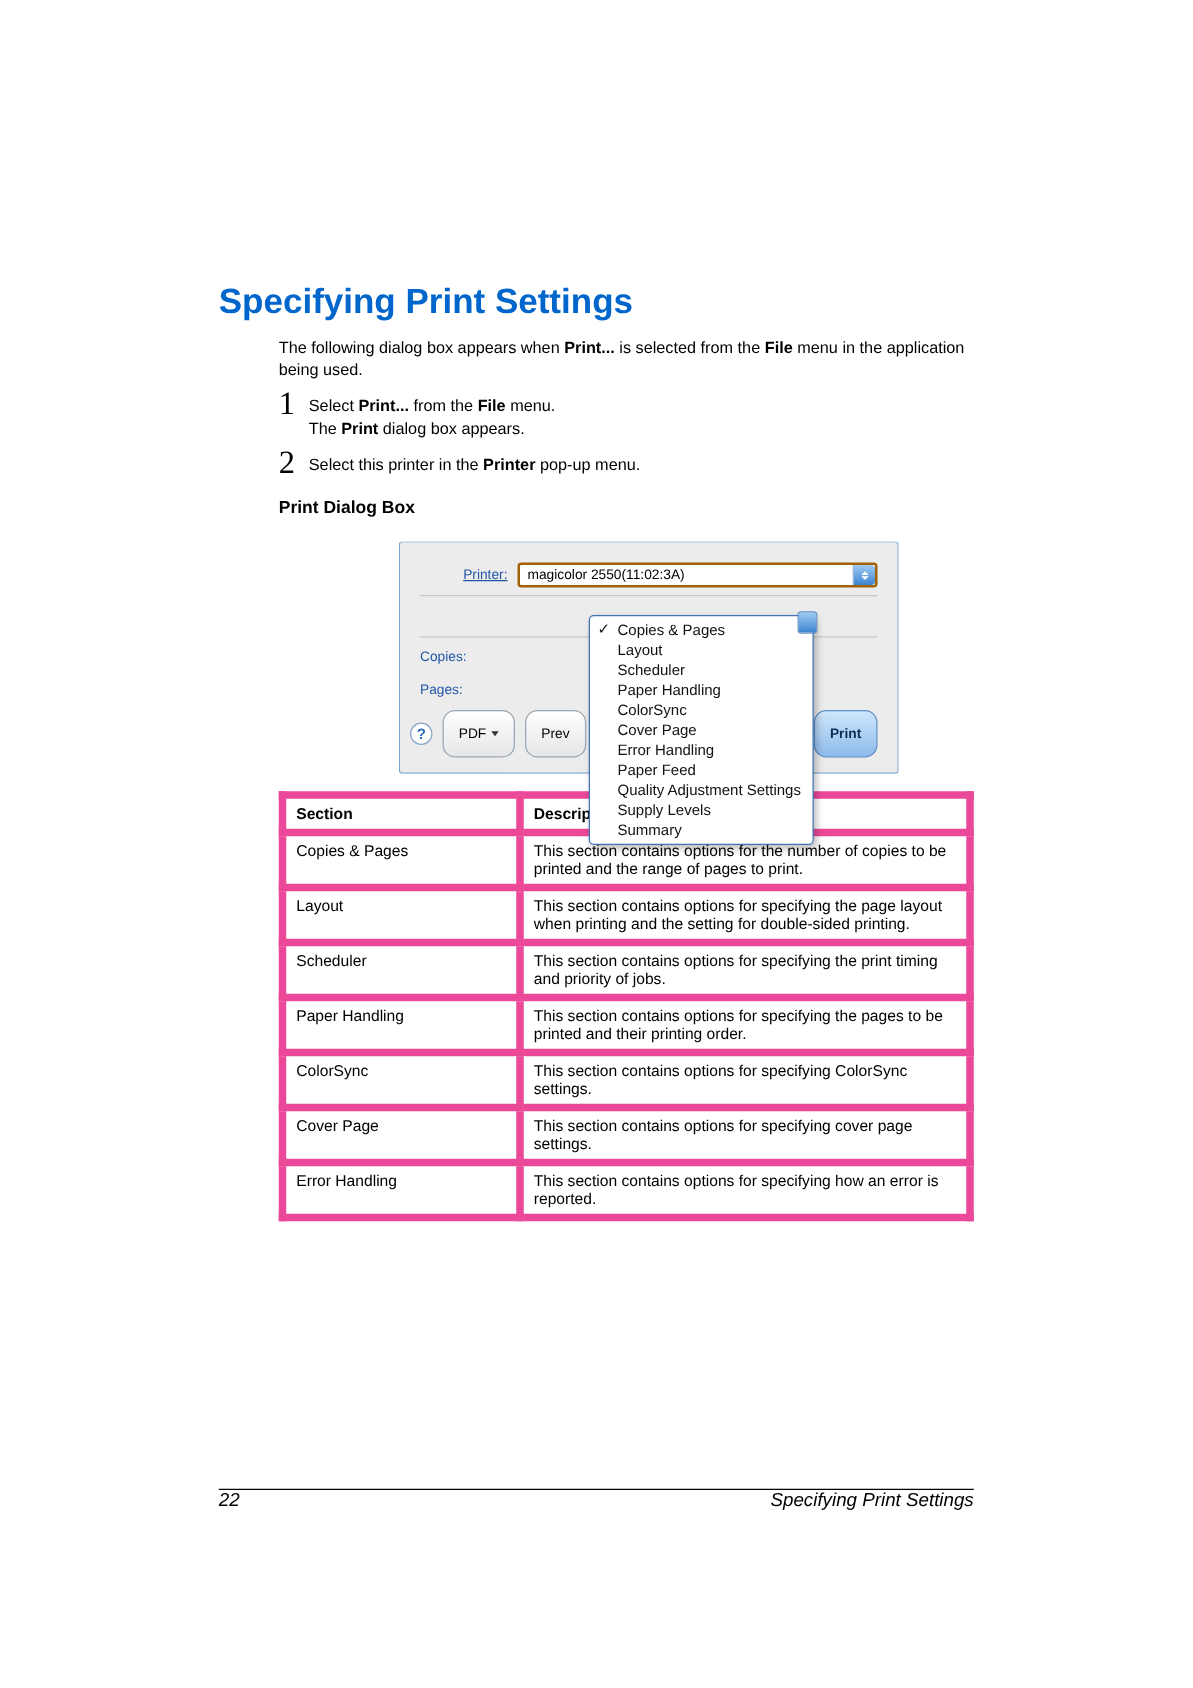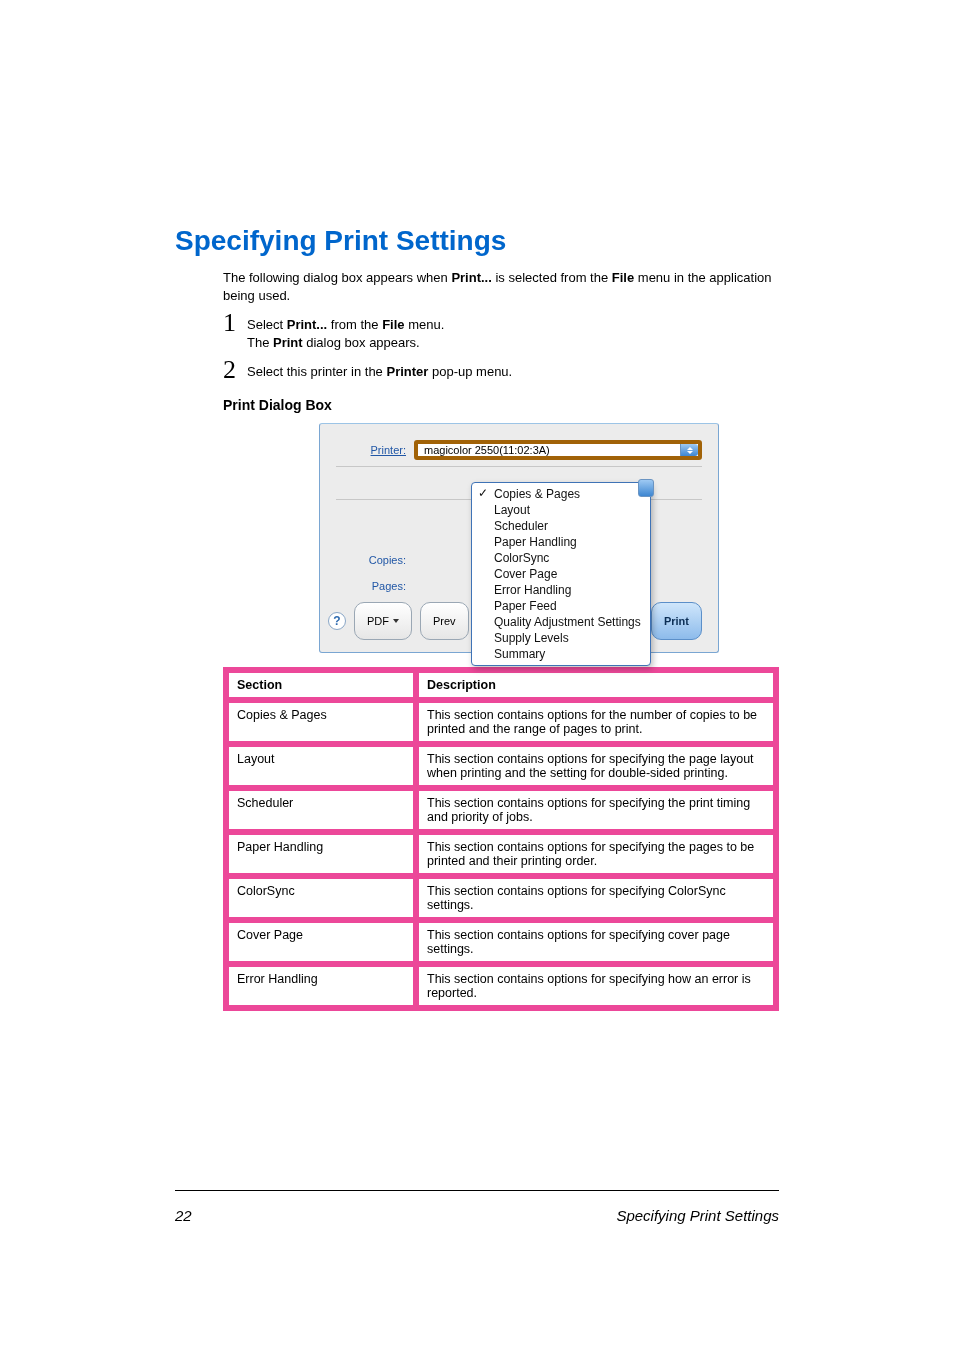--- a/index.html
+++ b/index.html
@@ -5,55 +5,55 @@
   * { box-sizing: border-box; margin: 0; padding: 0; }
   html, body { width: 954px; height: 1350px; background: #fff; font-family: Arial, Helvetica, sans-serif; color: #000; }
   .page { position: relative; width: 954px; height: 1350px; padding: 225px 175px 0 175px; }
   .h1 { color: #0066cc; font-size: 28px; font-weight: bold; margin-bottom: 12px; }
   .body-indent { margin-left: 48px; }
   .intro { font-size: 13px; line-height: 1.35; margin-bottom: 6px; }
   .numlist { list-style: none; }
   .numlist li { display: flex; align-items: flex-start; margin-bottom: 6px; }
   .numlist .num { font-size: 26px; font-weight: normal; min-width: 24px; line-height: 1; font-family: "Times New Roman", serif; }
   .numlist .num-body { font-size: 13px; line-height: 1.35; padding-top: 6px; }
-  .h2 { font-size: 14px; font-weight: bold; margin-top: 14px; margin-bottom: 10px; }
+  .h2 { font-size: 14px; font-weight: bold; margin-top: 14px; margin-bottom: 20px; }
 
   
   .dialog-wrap { margin-left: 96px; position: relative; }
   .dialog { width: 400px; border: 1px solid #7aa6d2; border-top-color:#9cc4e6; border-radius: 3px; background: #ececec; padding: 12px 0 12px 0; font-family: "Lucida Grande","Helvetica Neue",Arial,sans-serif; font-size: 11px; }
   .field-row { display: flex; align-items: center; margin: 4px 16px; }
   .field-row .lbl { width: 70px; text-align: right; color: #2157a6; font-size: 11px; margin-right: 8px; text-decoration: underline; }
-  .combo { flex: 1; display:flex; align-items:center; justify-content:space-between; height: 20px; background: #fff; border: 4px solid #a16207; border-radius: 3px; padding: 0 0 0 6px; font-size: 11px; position: relative; }
+  .combo { flex: 1; display:flex; align-items:center; justify-content:space-between; height: 20px; background: #fff; border: 2px solid #a16207; border-radius: 3px; padding: 0 0 0 6px; font-size: 11px; position: relative; }
   .combo .cap { width: 18px; height: 100%; background: linear-gradient(#9ec9f3,#3d86d1); border-left:1px solid #6a94c2; border-top-right-radius:3px; border-bottom-right-radius:3px; display:flex; flex-direction:column; align-items:center; justify-content:center; }
   .combo .cap::before, .combo .cap::after { content:""; width:0; height:0; border-left:3px solid transparent; border-right:3px solid transparent; }
   .combo .cap::before { border-bottom:3px solid #fff; margin-bottom:1px; }
   .combo .cap::after  { border-top:3px solid #fff; }
   .sep { height:1px; background:#c7c7c7; margin: 6px 16px; }
   .form-section { display:flex; margin: 2px 16px; }
-  .form-labels { width: 70px; display:flex; flex-direction:column; align-items:flex-end; gap: 14px; padding-top: 4px; margin-top: 44px; }
+  .form-labels { width: 70px; display:flex; flex-direction:column; align-items:flex-start; gap: 14px; padding-top: 4px; }
   .form-labels span { color:#2157a6; font-size:11px; }
   .pill-row { display:flex; align-items:center; gap:8px; margin:10px 16px 0 8px; }
   .pill { display:inline-flex; align-items:center; justify-content:center; height:38px; padding:0 12px; border:1px solid #9aa7b4; border-radius:10px; background:linear-gradient(#fff,#e6e6e6); font-size:11px; }
   .pill.blue { border-color:#5b8fc9; background:linear-gradient(#cfe6fb,#8dbbeb); color:#0b2e55; font-weight:bold; }
   .helpq { width:18px; height:18px; border:1px solid #8aa7c7; border-radius:50%; display:inline-flex; align-items:center; justify-content:center; color:#2e6bb0; font-weight:bold; font-size:12px; background:#fff; }
   .pill .tri { margin-left:4px; width:0; height:0; border-left:3px solid transparent; border-right:3px solid transparent; border-top:4px solid #333; }
 
   
   .menu { position:absolute; left: 152px; top: 59px; width: 180px; background:#fff; border:1px solid #3f73b6; border-radius:4px; box-shadow: 2px 3px 6px rgba(0,0,0,0.25); padding: 3px 0; z-index: 5; }
   .menu .mi { padding: 1px 10px 1px 22px; font-size:12px; color:#111; position:relative; white-space:nowrap; }
   .menu .mi.chk::before { content:"✓"; position:absolute; left:6px; top:0; font-size:12px; color:#111; }
   .menu .cap-over { position:absolute; right:-4px; top:-4px; width:16px; height:18px; background: linear-gradient(#9ec9f3,#3d86d1); border:1px solid #6a94c2; border-radius:3px; }
 
   
   table.desc { width: 100%; border-collapse: collapse; margin-top: 14px; margin-left: 0; font-size: 12.5px; }
   table.desc th, table.desc td { border: 6px solid #ec4899; padding: 5px 8px; vertical-align: top; text-align: left; }
   table.desc th { font-weight: bold; }
   table.desc td:first-child, table.desc th:first-child { width: 190px; }
 
-  .footer { position:absolute; left:175px; right:175px; bottom:126px; border-top:1px solid #000; padding-top:16px; display:flex; justify-content:space-between; font-style:italic; font-size:15px; }
+  .footer { position:absolute; left:175px; right:175px; bottom:141px; border-top:1px solid #000; padding-top:0; display:flex; justify-content:space-between; font-style:italic; font-size:15px; }
   .footer .pn { font-style: italic; }
 </style>
 </head>
 <body>
 
 <div class="page">
   <h1 class="h1">Specifying Print Settings</h1>
 
   <div class="body-indent">
     <p class="intro">

